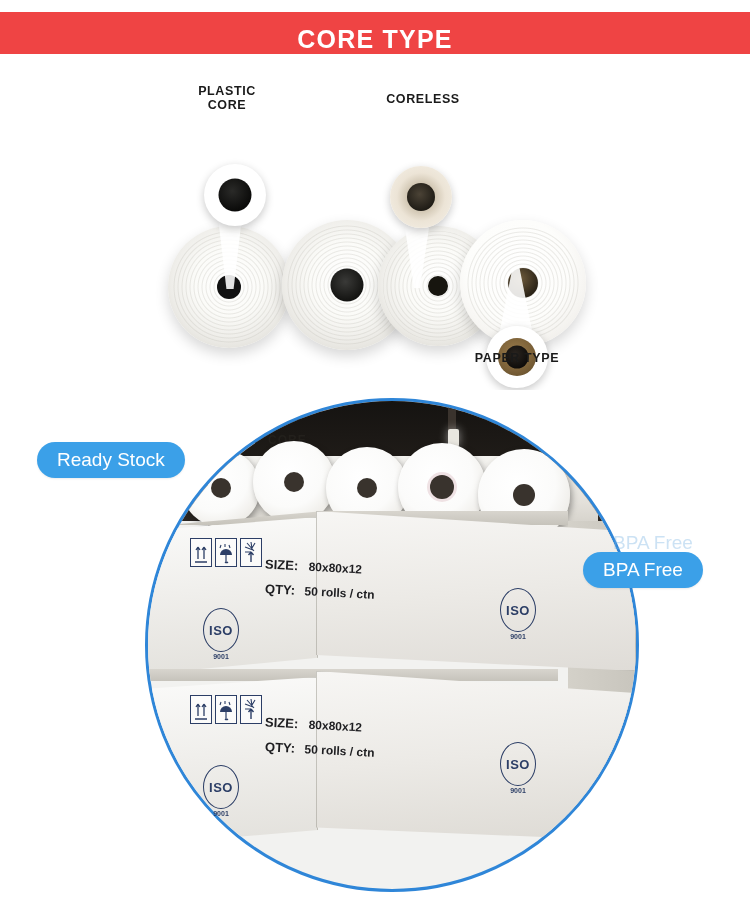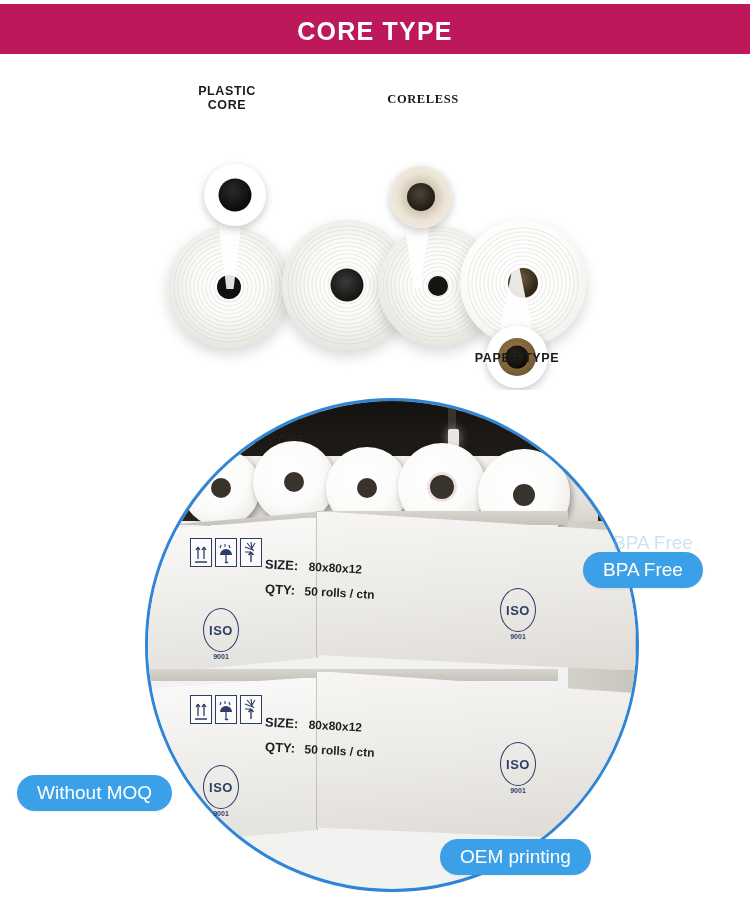--- a/index.html
+++ b/index.html
@@ -11,24 +11,24 @@
     width: 750px;
     height: 907px;
     font-family: "Liberation Sans", sans-serif;
     overflow: hidden;
     position: relative;
   }
 
   
   .header-banner {
     position: absolute;
-    left: 0; top: 4px;
+    left: 0; top: 12px;
     width: 750px;
     height: 54px;
-    background: #be185d;
+    background: #ef4444;
     display: flex;
     align-items: center;
     justify-content: center;
   }
   .header-title {
     color: #ffffff;
     font-size: 25px;
     font-weight: bold;
     letter-spacing: 1.2px;
     font-family: "Liberation Sans", sans-serif;
@@ -311,21 +311,21 @@
     <div class="inner" style="width:28px;height:28px;background:radial-gradient(circle at 45% 40%,#4b4336 0%,#1d1a14 75%);"></div>
   </div>
   <div class="callout" style="left:486px; top:272px; width:62px; height:62px;">
     <div class="inner" style="width:38px;height:38px;background:radial-gradient(circle at 45% 40%,#9b7c4c 0%,#7d6239 55%,#5c4827 100%);">
       <div style="position:absolute;left:50%;top:50%;transform:translate(-50%,-50%);width:23px;height:23px;border-radius:50%;background:radial-gradient(circle at 42% 38%,#2b2520 0%,#0d0b09 75%);"></div>
     </div>
   </div>
 
   <div class="core-label" style="left:192px; top:30px; width:70px;">PLASTIC
 CORE</div>
-  <div class="core-label" style="left:378px; top:38px; width:90px;font-family:Liberation Serif, serif;">CORELESS</div>
+  <div class="core-label" style="left:378px; top:38px; width:90px;">CORELESS</div>
   <div class="core-label" style="left:462px; top:297px; width:110px;">PAPER TYPE</div>
 </div>
 
 <div class="photo-block">
 
   <div class="photo-circle">
     <div class="photo-inner">
 
       <div class="ceiling"></div>
       <div class="ceiling-beam" style="left:300px; top:0px; width:8px; height:118px;"></div>
@@ -453,21 +453,20 @@
       </svg>
     </div>
     <div class="sym-box">
       <svg viewBox="0 0 20 27" width="20" height="27" aria-hidden="true">
         <path d="M6 4 L13 12 M4 8 L12 11 M10 3 L11 10 M4 13 L10 13 M14 4 L11 9" stroke="#2c3e66" stroke-width="1.1" fill="none"></path>
         <path d="M10 23 L10 13 M10 13 L7.5 16 M10 13 L12.5 16" stroke="#2c3e66" stroke-width="1.4" fill="none"></path>
       </svg>
     </div>
   </div>
 
+  <div class="pill" style="left:37px; top:52px;">Ready Stock</div>
 
   <div class="ghost-text" style="left:613px; top:142px;">BPA Free</div>
   <div class="pill" style="left:583px; top:162px;">BPA Free</div>
 
-  <div class="pill" style="left:17px; top:385px;">Without MOQ</div>
-
-  <div class="pill" style="left:440px; top:449px;">OEM printing</div>
+
 
 </div>
 
 </body></html>

